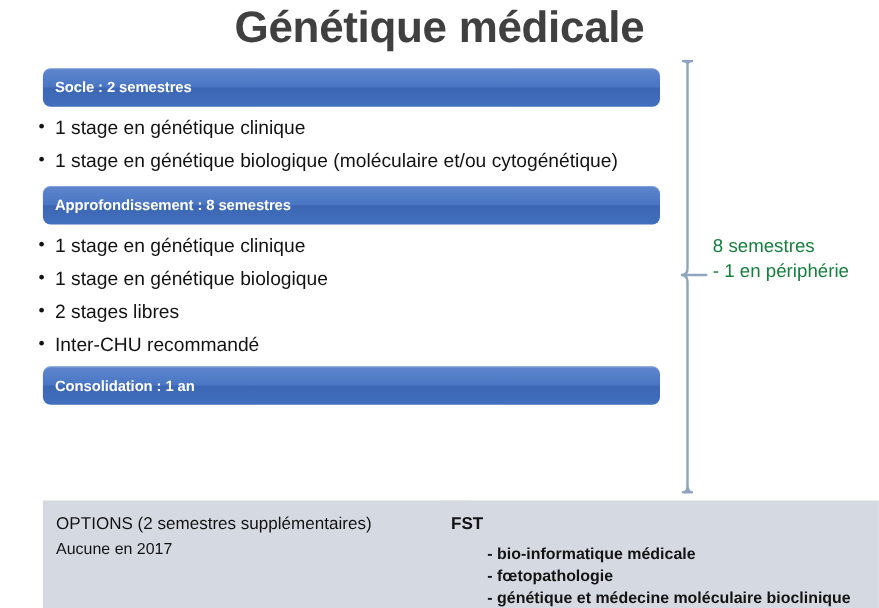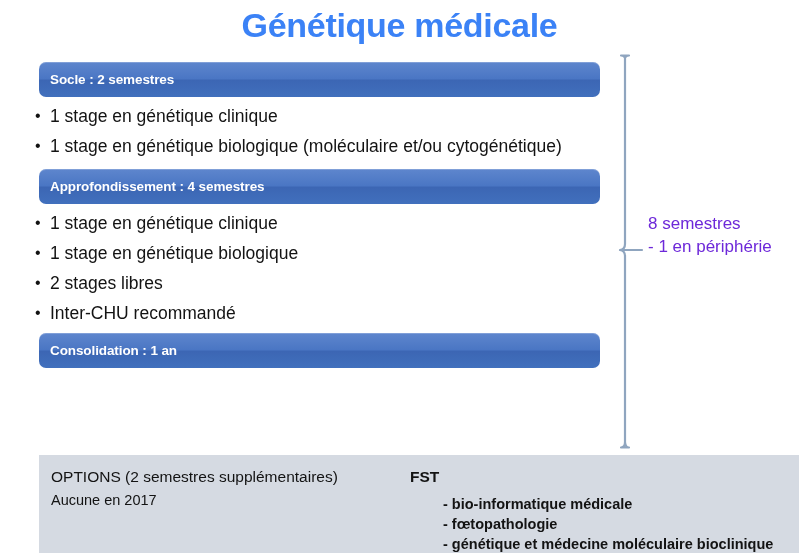--- a/index.html
+++ b/index.html
@@ -16,24 +16,24 @@
     color: #1a1a1a;
   }
 
   
   #slide-title {
     position: absolute;
     top: 2px;
     left: 0;
     width: 799px;
     text-align: center;
-    font-size: 34px;
+    font-size: 40px;
     font-weight: bold;
     letter-spacing: -0.3px;
-    color: #3b82f6;
+    color: #404040;
     line-height: 46px;
     white-space: nowrap;
   }
 
   
   #content-column {
     position: absolute;
     left: 8px;
     top: 62px;
     width: 592px;
@@ -98,21 +98,21 @@
   }
   #brace-wrap svg { display: block; }
 
   #brace-annotation {
     position: absolute;
     left: 648px;
     top: 212px;
     width: 150px;
     font-size: 17px;
     line-height: 23px;
-    color: #6d28d9;
+    color: #15803d;
   }
   #brace-annotation .ann-main { white-space: nowrap; }
   #brace-annotation .ann-sub  { white-space: nowrap; }
 
   
   #bottom-area {
     position: absolute;
     left: 0;
     top: 455px;
     width: 799px;
@@ -171,21 +171,21 @@
   <div class="section-bar">
     <span class="section-bar-label">Socle : 2 semestres</span>
   </div>
   <ul class="bullet-list group-socle">
     <li class="bullet-item">1 stage en génétique clinique</li>
     <li class="bullet-item">1 stage en génétique biologique (moléculaire et/ou cytogénétique)</li>
   </ul>
   <div class="spacer-after-socle"></div>
 
   <div class="section-bar">
-    <span class="section-bar-label">Approfondissement : 4 semestres</span>
+    <span class="section-bar-label">Approfondissement : 8 semestres</span>
   </div>
   <ul class="bullet-list group-approf">
     <li class="bullet-item">1 stage en génétique clinique</li>
     <li class="bullet-item">1 stage en génétique biologique</li>
     <li class="bullet-item">2 stages libres</li>
     <li class="bullet-item">Inter-CHU recommandé</li>
   </ul>
   <div class="spacer-after-approf"></div>
 
   <div class="section-bar">

